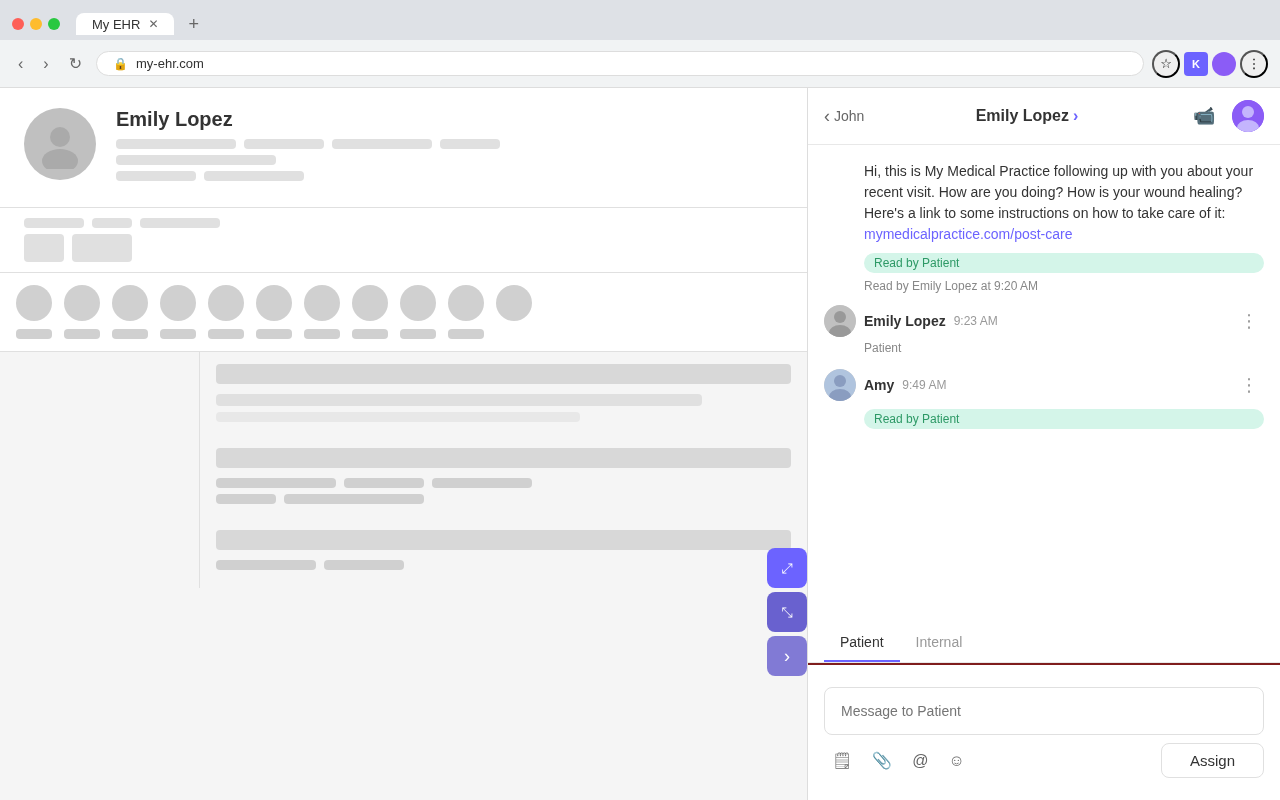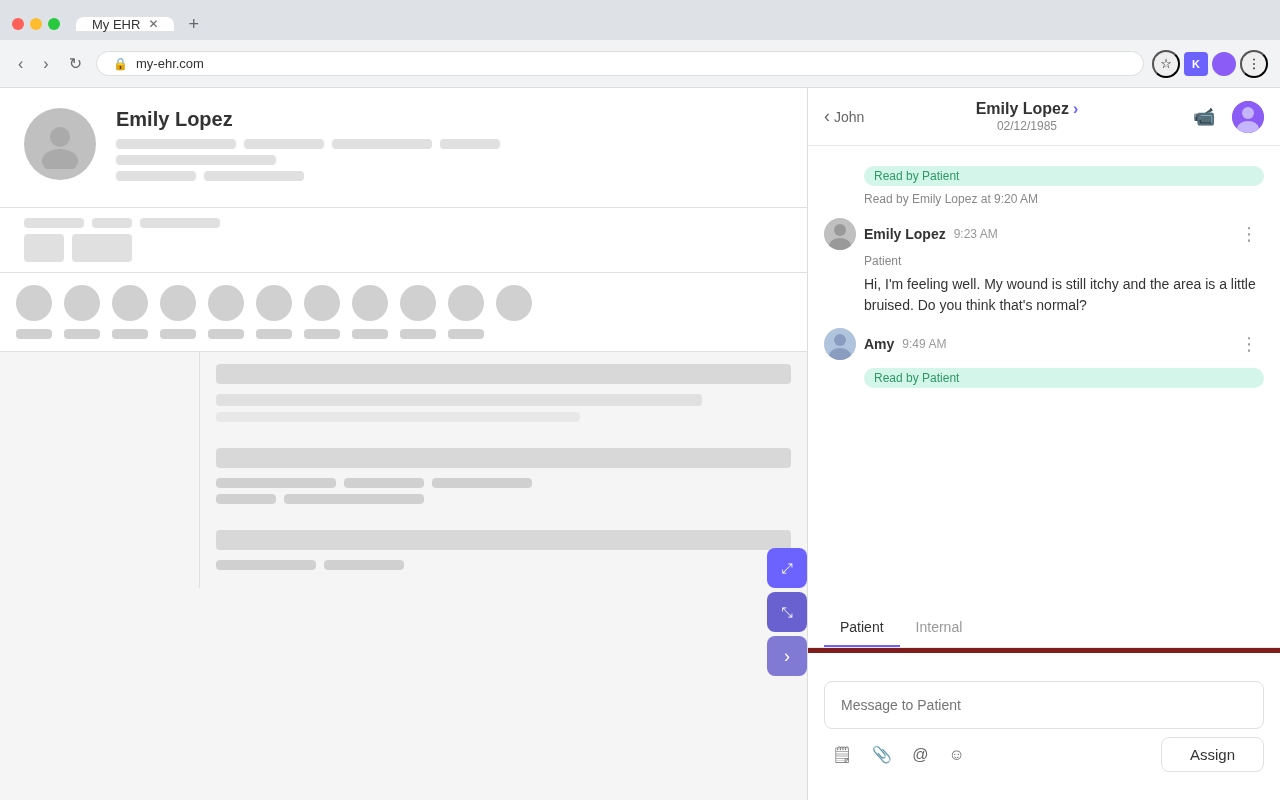--- a/index.html
+++ b/index.html
@@ -6,21 +6,21 @@
     body { font-family: -apple-system, BlinkMacSystemFont, 'Segoe UI', sans-serif; background: #f0f0f0; width: 1280px; height: 800px; overflow: hidden; }
 
     
     .browser-chrome { background: #dee1e6; height: 88px; }
     .browser-titlebar { display: flex; align-items: center; padding: 8px 12px 0; gap: 8px; height: 40px; }
     .browser-dots { display: flex; gap: 6px; align-items: center; }
     .dot { width: 12px; height: 12px; border-radius: 50%; }
     .dot-red { background: #fe5f57; }
     .dot-yellow { background: #febc2e; }
     .dot-green { background: #28c840; }
-    .browser-tab { background: white; border-radius: 8px 8px 0 0; padding: 6px 16px; display: flex; align-items: center; gap: 8px; font-size: 13px; color: #333; height: 14px; margin-left: 8px; }
+    .browser-tab { background: white; border-radius: 8px 8px 0 0; padding: 6px 16px; display: flex; align-items: center; gap: 8px; font-size: 13px; color: #333; height: 22px; margin-left: 8px; }
     .browser-tab-close { color: #666; font-size: 12px; cursor: pointer; }
     .browser-tab-new { background: none; border: none; color: #666; font-size: 18px; cursor: pointer; padding: 0 6px; }
 
     .browser-toolbar { background: #f1f3f4; height: 48px; display: flex; align-items: center; padding: 0 12px; gap: 8px; border-bottom: 1px solid #ddd; }
     .nav-btn { background: none; border: none; cursor: pointer; color: #666; font-size: 16px; padding: 4px 6px; border-radius: 4px; }
     .address-bar { flex: 1; background: white; border: 1px solid #ddd; border-radius: 20px; padding: 4px 16px; font-size: 13px; color: #333; display: flex; align-items: center; gap: 8px; }
     .lock-icon { color: #666; font-size: 12px; }
     .browser-icons { display: flex; align-items: center; gap: 4px; }
     .browser-icon-btn { width: 28px; height: 28px; border-radius: 50%; display: flex; align-items: center; justify-content: center; cursor: pointer; font-size: 13px; }
     .ext-icon { width: 24px; height: 24px; border-radius: 4px; background: #6c63ff; display: flex; align-items: center; justify-content: center; color: white; font-size: 11px; font-weight: bold; }
@@ -74,21 +74,21 @@
     .read-info { font-size: 12px; color: #888; margin-left: 40px; margin-top: 2px; }
     .msg-options { margin-left: auto; color: #999; cursor: pointer; font-size: 18px; padding: 2px 6px; }
     .system-msg { font-size: 12px; color: #888; text-align: center; padding: 4px 0; font-style: normal; }
 
     
     .compose-tabs { display: flex; border-bottom: 1px solid #e8e8e8; padding: 0 16px; flex-shrink: 0; }
     .compose-tab { padding: 10px 16px; font-size: 14px; color: #999; cursor: pointer; border-bottom: 2px solid transparent; }
     .compose-tab.active { color: #333; font-weight: 500; border-bottom-color: #6c63ff; }
 
     
-    .compose-area { padding: 28px 16px; border-top: 5px solid #7f1d1d; flex-shrink: 0; }
+    .compose-area { padding: 22px 16px; border-top: 2px solid #7f1d1d; flex-shrink: 0; }
     .compose-input { width: 100%; border: 1px solid #e0e0e0; border-radius: 8px; padding: 12px 16px; font-size: 14px; color: #999; outline: none; resize: none; height: 48px; background: white; }
     .compose-actions { display: flex; align-items: center; margin-top: 8px; gap: 4px; }
     .compose-icon-btn { background: none; border: none; cursor: pointer; color: #666; font-size: 16px; padding: 6px 8px; border-radius: 6px; }
     .assign-btn { margin-left: auto; background: white; border: 1.5px solid #e0e0e0; border-radius: 8px; padding: 8px 28px; font-size: 15px; font-weight: 500; color: #333; cursor: pointer; }
   </style>
 </head>
 <body>
 
 <div class="browser-chrome">
   <div class="browser-titlebar">
@@ -248,56 +248,57 @@
     <div class="msg-header">
       <div class="back-btn">
         <span class="back-chevron">‹</span>
         <span>John</span>
       </div>
       <div class="msg-patient-info">
         <div class="msg-patient-name">
           <span>Emily Lopez</span>
           <span style="color:#6c63ff;font-size:16px;">›</span>
         </div>
-        <div class="msg-patient-dob">02/12/1985</div>
       </div>
       <button class="video-btn">
         <span>📹</span>
       </button>
       <div class="header-avatar">
         <svg width="32" height="32" viewBox="0 0 32 32">
           <circle cx="16" cy="16" r="16" fill="#8b5cf6"></circle>
           <circle cx="16" cy="12" r="6" fill="#c4b5fd"></circle>
           <ellipse cx="16" cy="28" rx="11" ry="8" fill="#c4b5fd"></ellipse>
         </svg>
       </div>
     </div>
 
     <div class="messages-area">
 
       <div class="msg-group">
+        <div class="msg-bubble">
+          Hi, this is My Medical Practice following up with you about your recent visit. How are you doing? How is your wound healing? Here's a link to some instructions on how to take care of it: <a href="#" class="msg-link">mymedicalpractice.com/post-care</a>
+        </div>
         <div class="read-badge">Read by Patient</div>
         <div class="read-info">Read by Emily Lopez at 9:20 AM</div>
       </div>
 
       <div class="msg-group">
         <div class="msg-sender-row">
           <div class="msg-avatar">
             <svg width="32" height="32" viewBox="0 0 32 32">
               <circle cx="16" cy="16" r="16" fill="#c0c0c0"></circle>
               <circle cx="16" cy="12" r="6" fill="#999"></circle>
               <ellipse cx="16" cy="28" rx="11" ry="8" fill="#999"></ellipse>
             </svg>
           </div>
           <span class="msg-sender-name">Emily Lopez</span>
           <span class="msg-time">9:23 AM</span>
           <span class="msg-options">⋮</span>
         </div>
         <div class="msg-role">Patient</div>
-        <div class="msg-bubble">Hi, I'm feeling well. My wound is still itchy and the area is a little bruised. Do you think that's normal?</div>
       </div>
 
 
       <div class="msg-group">
         <div class="msg-sender-row">
           <div class="msg-avatar">
             <svg width="32" height="32" viewBox="0 0 32 32">
               <circle cx="16" cy="16" r="16" fill="#b0c4de"></circle>
               <circle cx="16" cy="12" r="6" fill="#8a9dc0"></circle>
               <ellipse cx="16" cy="28" rx="11" ry="8" fill="#8a9dc0"></ellipse>

